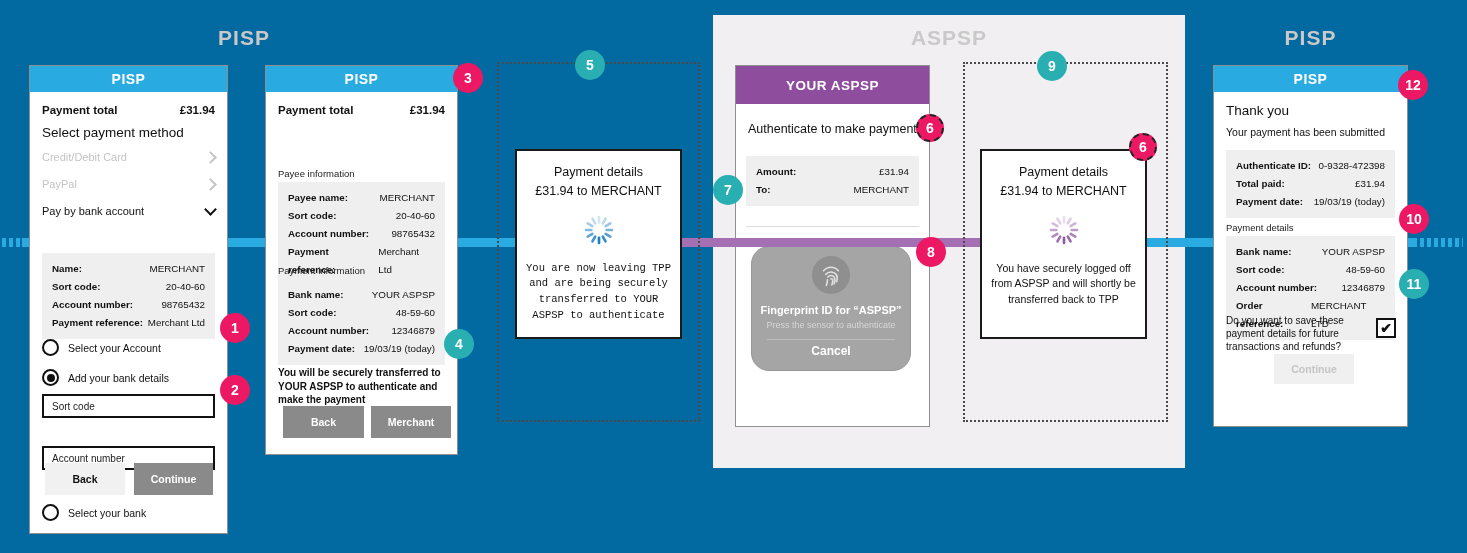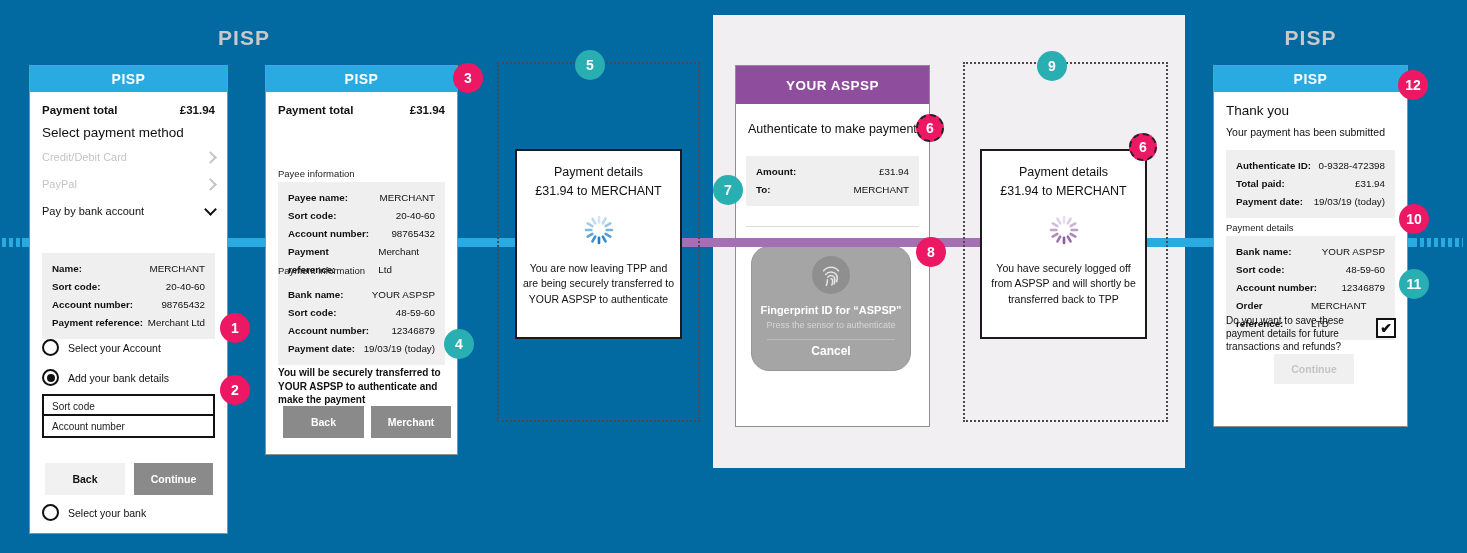--- a/index.html
+++ b/index.html
@@ -75,20 +75,21 @@
   .spin { display:block; margin:0 auto; }
 </style>
 </head>
 <body>
 
 <div id="canvas">
 
   <div class="aspsp-bg"></div>
 
   <div class="section-label" style="left:29px;width:430px;">PISP</div>
+  <div class="section-label" style="left:713px;width:472px;">ASPSP</div>
   <div class="section-label" style="left:1213px;width:195px;">PISP</div>
 
   <div class="tl dash z1" style="left:2px;width:20px;"></div>
   <div class="tl blue z1" style="left:22px;width:595px;"></div>
   <div class="tl purple z1" style="left:617px;width:83px;"></div>
   <div class="tl purple z3" style="left:700px;width:260px;"></div>
   <div class="tl purple z1" style="left:960px;width:100px;"></div>
   <div class="tl blue z1" style="left:1060px;width:353px;"></div>
   <div class="tl dash z1" style="left:1413px;width:50px;"></div>
 
@@ -131,21 +132,21 @@
     </div>
     <div class="abs radio" style="top:273px;">
       <span class="c"></span>
       <span>Select your Account</span>
     </div>
     <div class="abs radio checked" style="top:303px;">
       <span class="c"></span>
       <span>Add your bank details</span>
     </div>
     <div class="abs inputbox" style="top:328px;">Sort code</div>
-    <div class="abs inputbox" style="top:348px;">Account number</div>
+    <div class="abs inputbox" style="top:380px;">Account number</div>
     <button class="btn light" style="left:15px;top:397px;width:80px;">Back</button>
     <button class="btn dark" style="left:104px;top:397px;width:79px;">Continue</button>
     <div class="abs radio" style="top:438px;">
       <span class="c"></span>
       <span>Select your bank</span>
     </div>
   </div>
 
   <div class="panel" style="left:265px;top:65px;width:193px;height:390px;">
     <div class="hdr">PISP</div>
@@ -209,21 +210,21 @@
           <rect x="14.75" y="2.5" width="2.5" height="7.5" rx="1.2" opacity="0.75" transform="rotate(120 16 16)"></rect>
           <rect x="14.75" y="2.5" width="2.5" height="7.5" rx="1.2" opacity="0.9" transform="rotate(150 16 16)"></rect>
           <rect x="14.75" y="2.5" width="2.5" height="7.5" rx="1.2" opacity="1" transform="rotate(180 16 16)"></rect>
           <rect x="14.75" y="2.5" width="2.5" height="7.5" rx="1.2" opacity="0.85" transform="rotate(210 16 16)"></rect>
           <rect x="14.75" y="2.5" width="2.5" height="7.5" rx="1.2" opacity="0.7" transform="rotate(240 16 16)"></rect>
           <rect x="14.75" y="2.5" width="2.5" height="7.5" rx="1.2" opacity="0.55" transform="rotate(270 16 16)"></rect>
           <rect x="14.75" y="2.5" width="2.5" height="7.5" rx="1.2" opacity="0.4" transform="rotate(300 16 16)"></rect>
           <rect x="14.75" y="2.5" width="2.5" height="7.5" rx="1.2" opacity="0.28" transform="rotate(330 16 16)"></rect>
         </g>
       </svg>
-      <div class="msg" style="margin:14px 4px 0 4px;">You are now leaving TPP and are being securely transferred to YOUR ASPSP to authenticate</div>
+      <div class="msg" style="margin:14px 4px 0 4px;font-family:Liberation Mono, monospace;">You are now leaving TPP and are being securely transferred to YOUR ASPSP to authenticate</div>
     </div>
   </div>
 
   <div class="panel" style="left:735px;top:65px;width:195px;height:362px;">
     <div class="hdr purple">YOUR ASPSP</div>
     <div class="abs sect-title" style="top:55px;font-size:12.5px;">Authenticate to make payment</div>
     <div class="abs infobox" style="left:10px;right:10px;top:90px;">
       <div class="r">
           <span class="l">Amount:</span>
           <span>£31.94</span>

